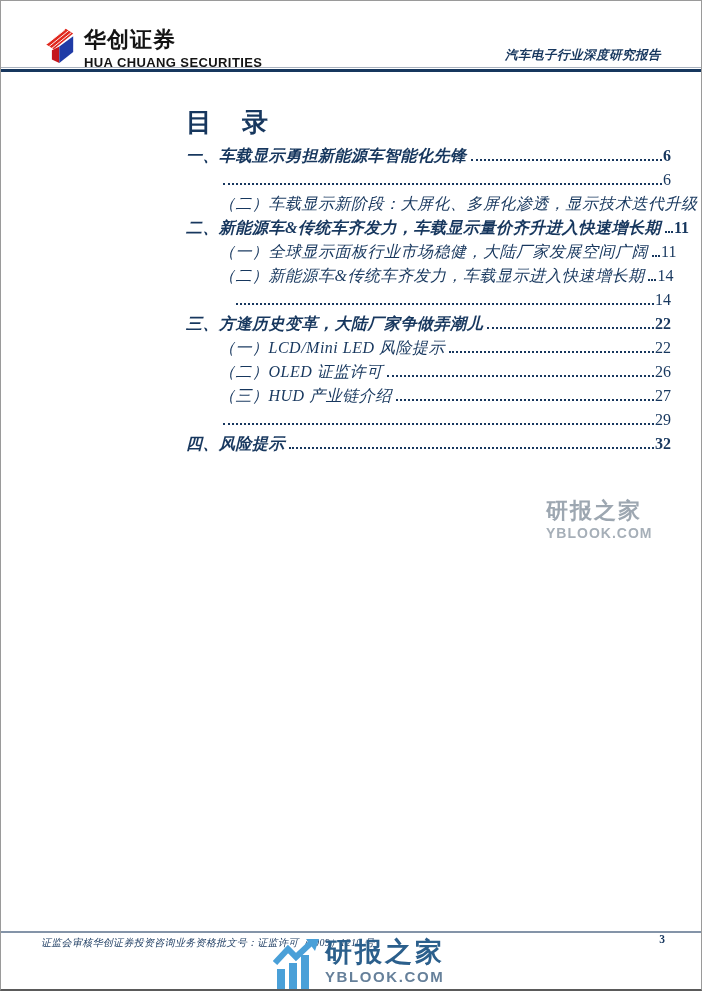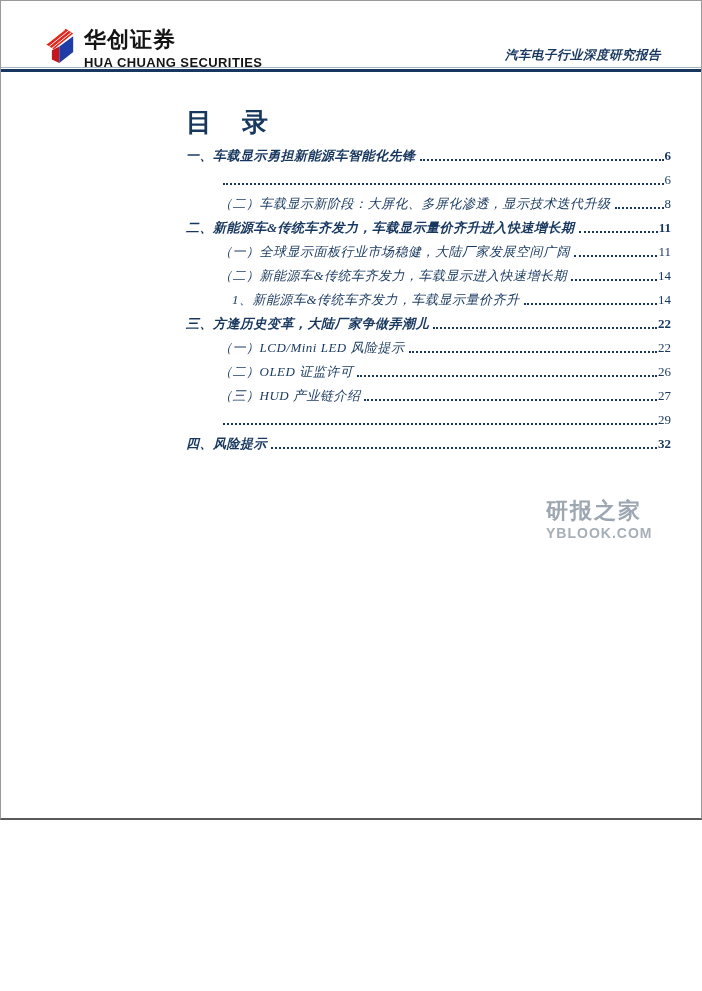--- a/index.html
+++ b/index.html
@@ -1,19 +1,19 @@
 <!DOCTYPE html>
 <html><head>
 <meta charset="utf-8">
 <style>
   * { margin:0; padding:0; box-sizing:border-box; }
   html,body { background:#ffffff; }
   .page {
     position:relative;
-    width:702px; height:820px;
+    width:702px; height:991px;
     margin:0 auto;
     background:#ffffff;
     border:1px solid #9a9a9a;
     border-bottom:2px solid #5a5a5a;
     overflow:hidden;
     font-family:"Liberation Serif","DejaVu Serif",serif;
   }
 
   
   .header { position:absolute; top:0; left:0; width:100%; height:66px; }
@@ -38,21 +38,21 @@
   .header-rule-thin { position:absolute; top:66px; left:0; width:100%; height:1px; background:#aab3c0; }
   .header-rule-thick { position:absolute; top:68px; left:0; width:100%; height:3px; background:#17375e; }
 
   
   .toc-title {
     position:absolute; left:185px; top:104px;
     font-size:26px; font-weight:bold; color:#17375e;
     letter-spacing:2px; white-space:nowrap;
   }
   .toc-list { position:absolute; left:185px; top:141px; width:485px; }
-  .toc-row { display:flex; align-items:flex-end; height:24px; color:#17375e; font-size:13px; }
+  .toc-row { display:flex; align-items:flex-end; height:24px; color:#17375e; font-size:16px; }
   .toc-row.lv1 { font-weight:bold; }
   .toc-row.lv2 { padding-left:33px; }
   .toc-row.lv3 { padding-left:46px; }
   .toc-text { white-space:nowrap; font-style:italic; letter-spacing:0.5px; line-height:20px; }
   .toc-dots { flex:1; min-width:8px; border-bottom:2px dotted #17375e; margin:0 1px 5px 4px; }
   .toc-page { line-height:20px; font-style:normal; }
 
   
   .wm-mid { position:absolute; left:545px; top:497px; width:130px; text-align:left;
             font-family:"Liberation Sans","DejaVu Sans",sans-serif; }
@@ -128,21 +128,20 @@
         <span class="toc-text">（一）全球显示面板行业市场稳健，大陆厂家发展空间广阔</span>
         <span class="toc-dots"></span>
         <span class="toc-page">11</span>
       </div>
       <div class="toc-row lv2">
         <span class="toc-text">（二）新能源车&amp;传统车齐发力，车载显示进入快速增长期</span>
         <span class="toc-dots"></span>
         <span class="toc-page">14</span>
       </div>
       <div class="toc-row lv3">
-        <span class="toc-text">1、新能源车&amp;传统车齐发力，车载显示量价齐升</span>
         <span class="toc-dots"></span>
         <span class="toc-page">14</span>
       </div>
       <div class="toc-row lv1">
         <span class="toc-text">三、方逢历史变革，大陆厂家争做弄潮儿</span>
         <span class="toc-dots"></span>
         <span class="toc-page">22</span>
       </div>
       <div class="toc-row lv2">
         <span class="toc-text">（一）LCD/Mini LED 风险提示</span>

